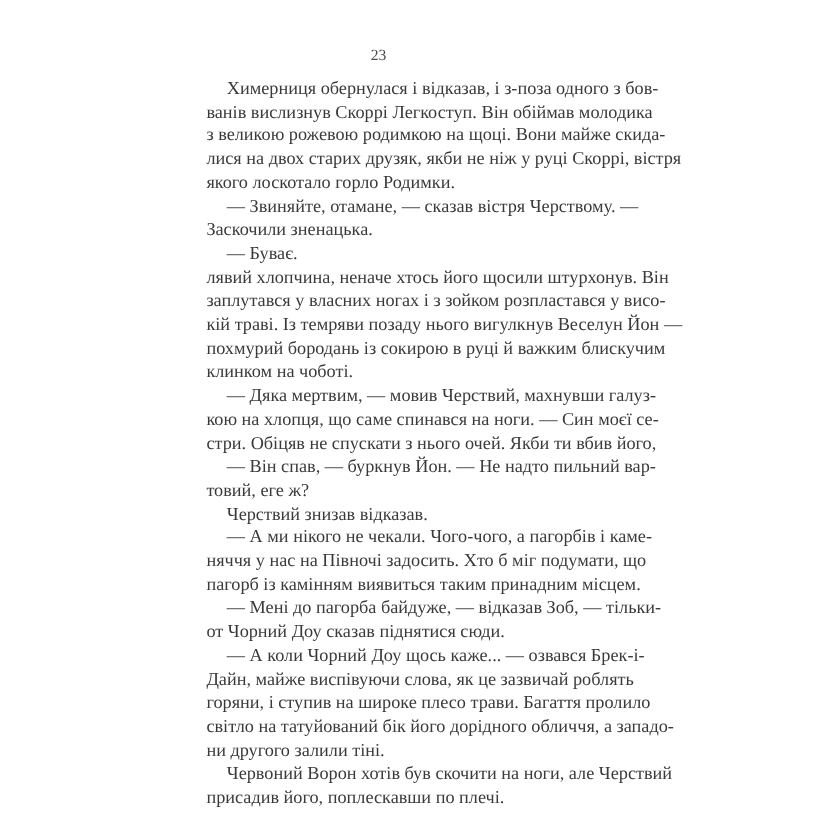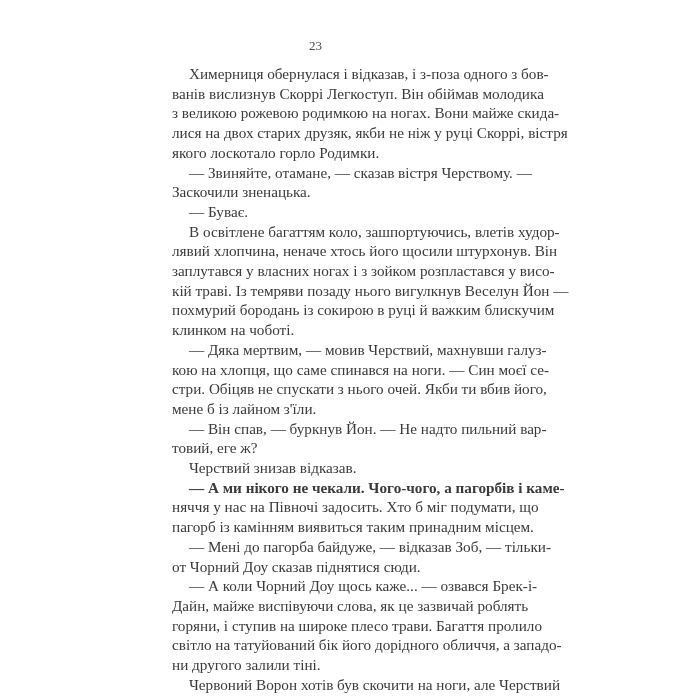--- a/index.html
+++ b/index.html
@@ -50,54 +50,52 @@
   </style>
 </head>
 <body>
 
 <div class="page-number">23</div>
 
 <div class="text-block" id="text-block">
     <p class="para" style="text-indent: 0px;">
       <span class="line" style="padding-left: 17px;">Химерниця обернулася і відказав, і з-поза одного з бов-</span>
       <span class="line">ванів вислизнув Скоррі Легкоступ. Він обіймав молодика</span>
-      <span class="line">з великою рожевою родимкою на ногах. Вони майже скида-</span>
+      <span class="line">з великою рожевою родимкою на щоці. Вони майже скида-</span>
       <span class="line">лися на двох старих друзяк, якби не ніж у руці Скоррі, вістря</span>
       <span class="line last">якого лоскотало горло Родимки.</span>
     </p>
     <p class="para" style="text-indent: 0px;">
       <span class="line" style="padding-left: 17px;">— Звиняйте, отамане, — сказав вістря Черствому. —</span>
       <span class="line last">Заскочили зненацька.</span>
     </p>
     <p class="para" style="text-indent: 0px;">
       <span class="line last" style="padding-left: 17px;">— Буває.</span>
     </p>
     <p class="para" style="text-indent: 0px;">
-      <span class="line" style="padding-left: 17px;">В освітлене багаттям коло, зашпортуючись, влетів худор-</span>
       <span class="line">лявий хлопчина, неначе хтось його щосили штурхонув. Він</span>
       <span class="line">заплутався у власних ногах і з зойком розпластався у висо-</span>
       <span class="line">кій траві. Із темряви позаду нього вигулкнув Веселун Йон —</span>
       <span class="line">похмурий бородань із сокирою в руці й важким блискучим</span>
       <span class="line last">клинком на чоботі.</span>
     </p>
     <p class="para" style="text-indent: 0px;">
       <span class="line" style="padding-left: 17px;">— Дяка мертвим, — мовив Черствий, махнувши галуз-</span>
       <span class="line">кою на хлопця, що саме спинався на ноги. — Син моєї се-</span>
       <span class="line">стри. Обіцяв не спускати з нього очей. Якби ти вбив його,</span>
-      <span class="line last">мене б із лайном з'їли.</span>
     </p>
     <p class="para" style="text-indent: 0px;">
       <span class="line" style="padding-left: 17px;">— Він спав, — буркнув Йон. — Не надто пильний вар-</span>
       <span class="line last">товий, еге ж?</span>
     </p>
     <p class="para" style="text-indent: 0px;">
       <span class="line last" style="padding-left: 17px;">Черствий знизав відказав.</span>
     </p>
     <p class="para" style="text-indent: 0px;">
-      <span class="line" style="padding-left: 17px; font-weight: bold;">— А ми нікого не чекали. Чого-чого, а пагорбів і каме-</span>
+      <span class="line" style="padding-left: 17px;">— А ми нікого не чекали. Чого-чого, а пагорбів і каме-</span>
       <span class="line">няччя у нас на Півночі задосить. Хто б міг подумати, що</span>
       <span class="line last">пагорб із камінням виявиться таким принадним місцем.</span>
     </p>
     <p class="para" style="text-indent: 0px;">
       <span class="line" style="padding-left: 17px;">— Мені до пагорба байдуже, — відказав Зоб, — тільки-</span>
       <span class="line last">от Чорний Доу сказав піднятися сюди.</span>
     </p>
     <p class="para" style="text-indent: 0px;">
       <span class="line" style="padding-left: 17px;">— А коли Чорний Доу щось каже... — озвався Брек-і-</span>
       <span class="line">Дайн, майже виспівуючи слова, як це зазвичай роблять</span>

